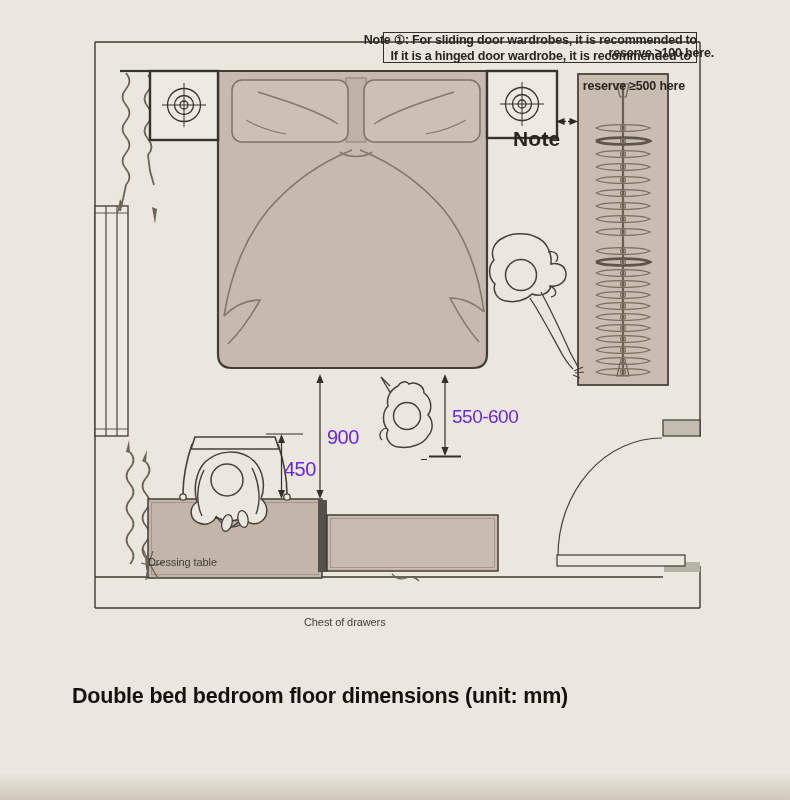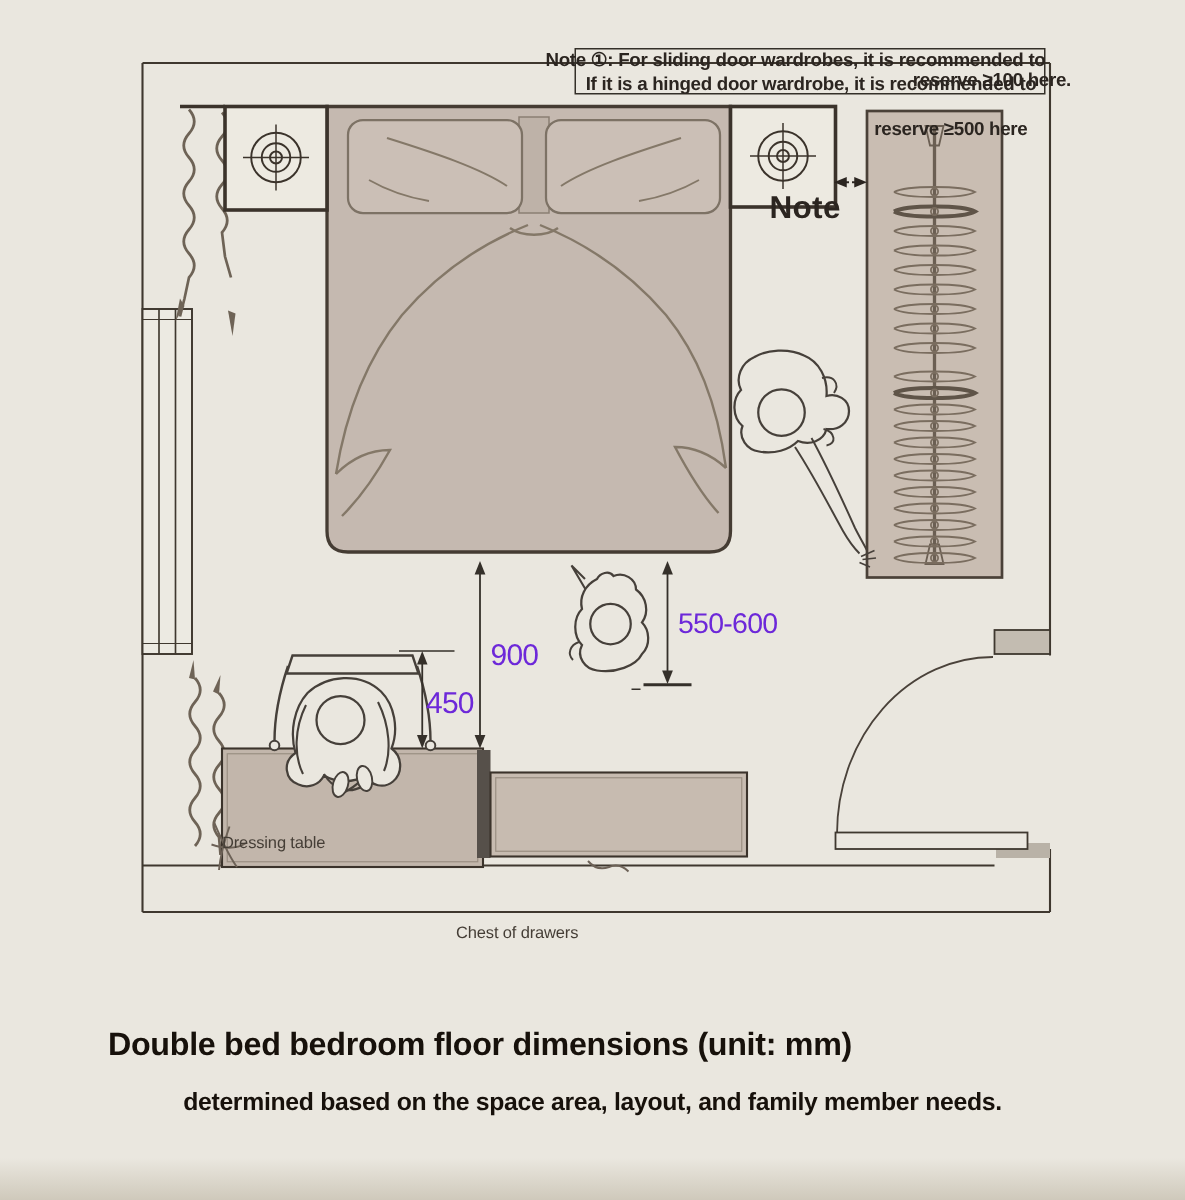--- a/index.html
+++ b/index.html
@@ -238,17 +238,16 @@
 
   <div class="txt note-word" style="left:513px;top:127px;">Note</div>
   <div class="txt dim" style="left:327px;top:426px;">900</div>
   <div class="txt dim" style="left:284px;top:458px;">450</div>
   <div class="txt dim" style="left:452px;top:406px;font-size:19px;">550-600</div>
   <div class="txt furn-label" style="left:148px;top:556px;">Dressing table</div>
   <div class="txt furn-label" style="left:304px;top:568px;margin-top:48px;">Chest of drawers</div>
 
   <div class="footer-title">Double bed bedroom floor dimensions (unit: mm)</div>
   <div class="footer-sub">
-    <div>determined based on the space area, layout, and family member needs.</div>
   </div>
 
   <div class="edge-shadow"></div>
 </div>
 
 </body></html>

